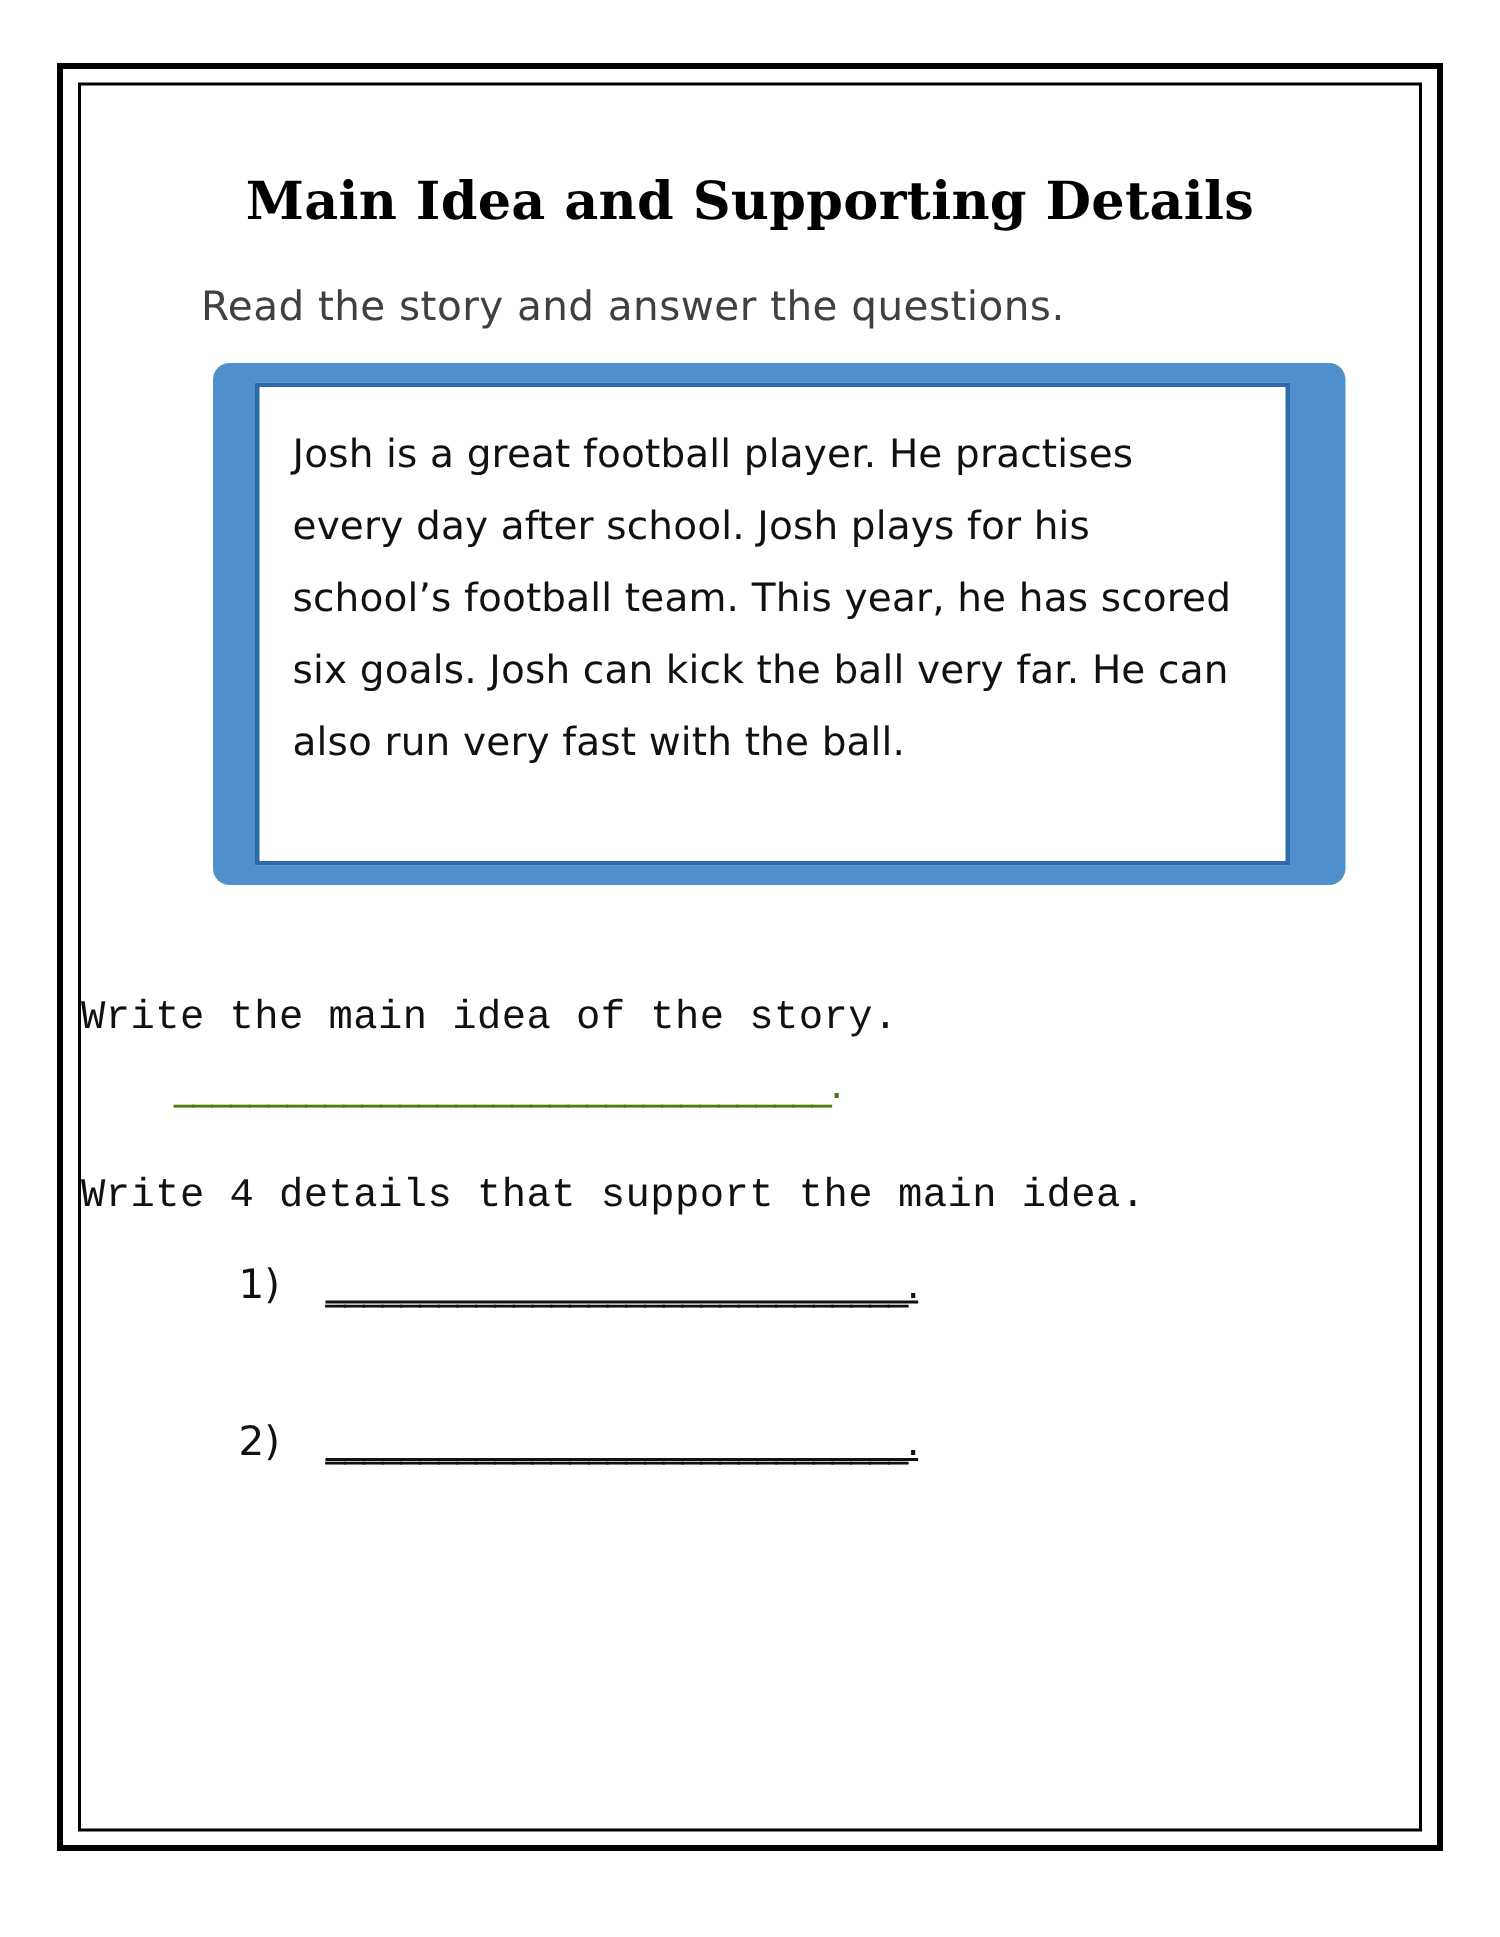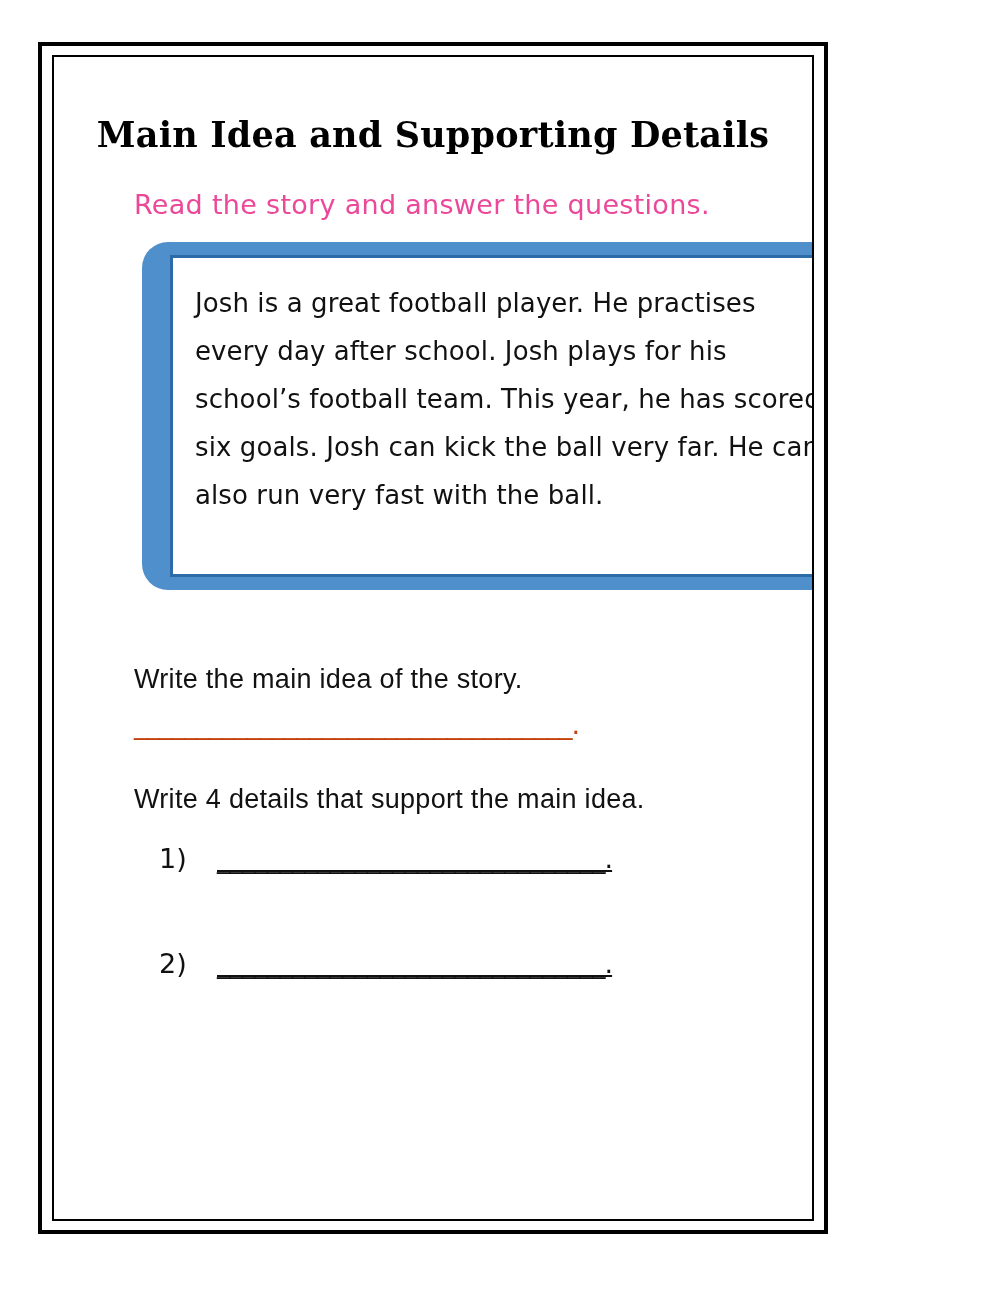--- a/index.html
+++ b/index.html
@@ -11,21 +11,21 @@
     width: 1000px;
     height: 1291px;
     font-family: "DejaVu Sans", sans-serif;
     position: relative;
   }
 
   .page {
     position: absolute;
     left: 38px;
     top: 42px;
-    width: 790px;
+    width: 924px;
     height: 1192px;
     border: 4px solid #000000;
     background: #ffffff;
     box-sizing: border-box;
   }
 
   .inner {
     position: absolute;
     left: 10px;
     top: 9px;
@@ -43,33 +43,33 @@
     font-weight: bold;
     font-size: 35px;
     color: #000000;
     margin-top: 57px;
     letter-spacing: 0.2px;
   }
 
   .instruction {
     font-family: "DejaVu Sans", sans-serif;
     font-size: 27px;
-    color: #ec4899;
+    color: #404040;
     margin-left: 80px;
     margin-top: 34px;
     letter-spacing: 0.3px;
   }
 
   .story-outer {
     position: relative;
     margin: 22px 0 0 88px;
     width: 755px;
     height: 348px;
     background: #4f8fcc;
-    border-radius: 26px;
+    border-radius: 11px;
     box-sizing: border-box;
   }
 
   .story-inner {
     position: absolute;
     left: 28px;
     top: 13px;
     width: 690px;
     height: 322px;
     background: #ffffff;
@@ -80,36 +80,35 @@
   .story-text {
     font-family: "DejaVu Sans", sans-serif;
     font-size: 26px;
     line-height: 48px;
     color: #111111;
     padding: 21px 22px 0 22px;
     letter-spacing: 0.1px;
   }
 
   .prompt {
-    font-family: Liberation Sans, sans-serif;
+    font-family: Liberation Mono, monospace;
     font-size: 27px;
     color: #111111;
-    margin-left: 80px;
     letter-spacing: 0.3px;
   }
 
   .prompt-main { margin-top: 74px; }
   .prompt-details { margin-top: 44px; }
 
   .answer-line {
-    margin-left: 80px;
+    margin-left: 62px;
     margin-top: 14px;
     font-family: "DejaVu Sans", sans-serif;
     font-size: 27px;
-    color: #c2410c;
+    color: #4d7c0f;
     white-space: nowrap;
     letter-spacing: -1px;
   }
 
   .numbered-row {
     display: flex;
     align-items: baseline;
     margin-left: 105px;
     font-family: "DejaVu Sans", sans-serif;
     font-size: 27px;

